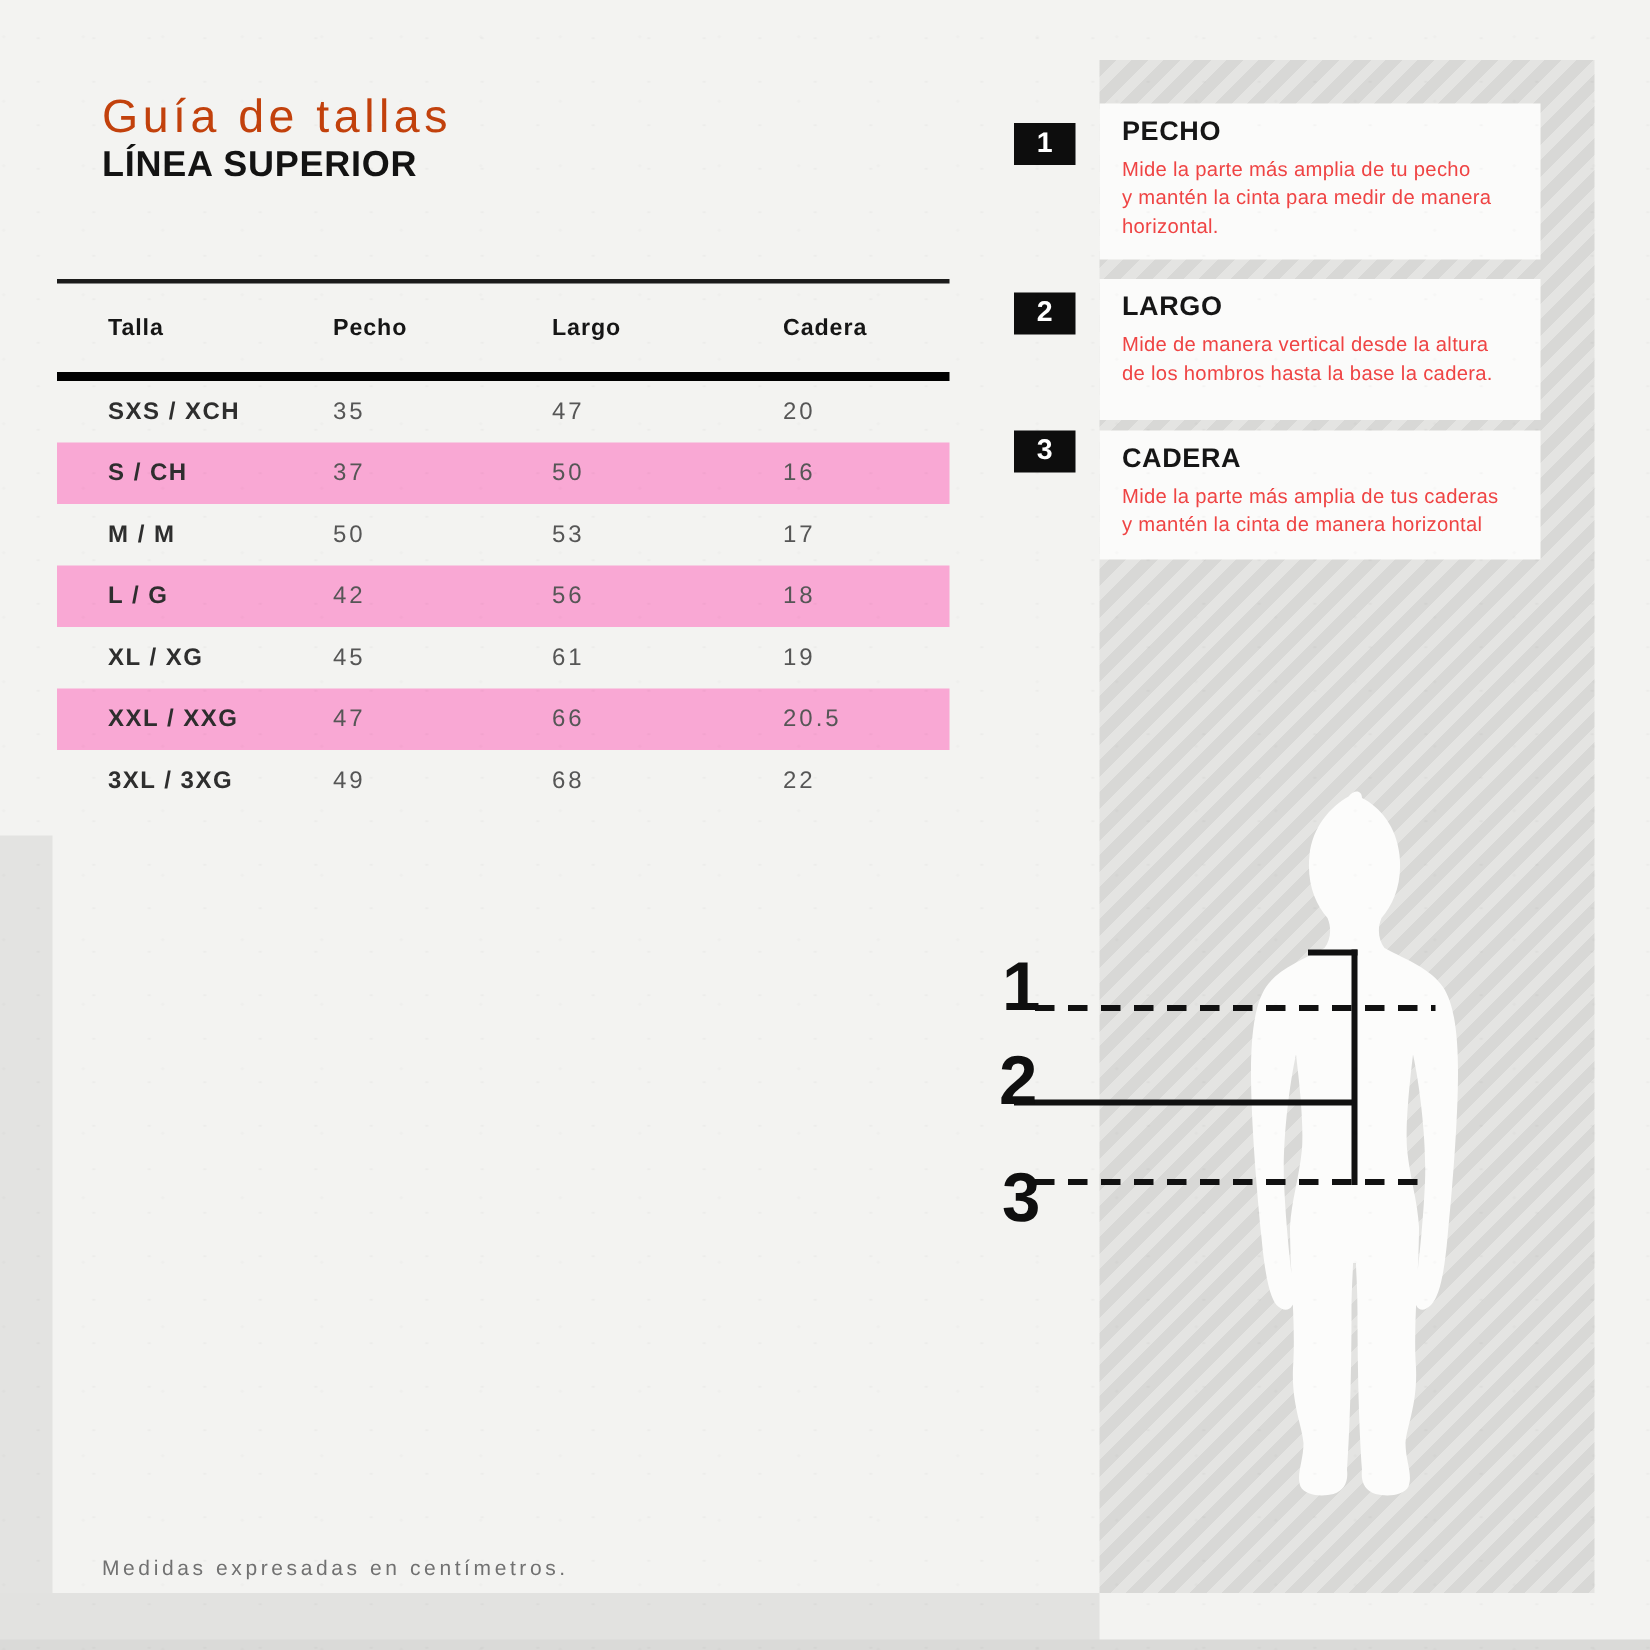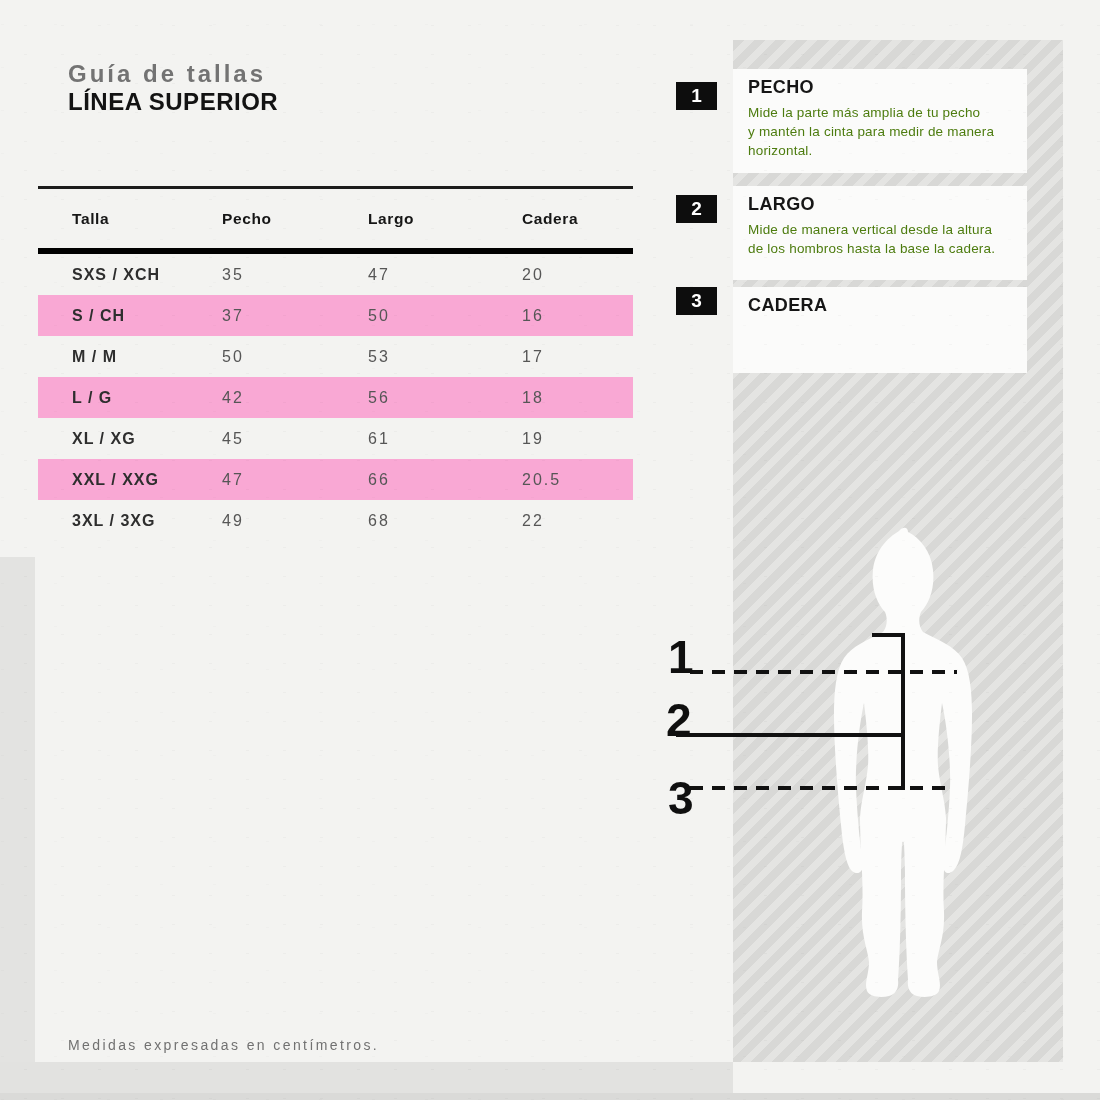--- a/index.html
+++ b/index.html
@@ -21,21 +21,21 @@
     background-position:7px 11px, 29px 3px;
     opacity:.55;
   }
   
   .left-strip{position:absolute;left:0;top:557px;width:35px;height:505px;background:#e3e3e1;z-index:0;}
   .bottom-band{position:absolute;left:0;top:1062px;width:733px;height:38px;background:#e2e2e0;z-index:0;}
   .bottom-edge{position:absolute;left:0;top:1093px;width:1100px;height:7px;background:#dadad8;z-index:1;}
 
   
   .titles{position:absolute;left:68px;top:60px;z-index:3;}
-  .eyebrow{font-size:24px;color:#737373;letter-spacing:3px;font-weight:700;}
+  .eyebrow{font-size:31px;color:#c2410c;letter-spacing:3px;font-weight:400;}
   .main-title{font-size:44px;font-weight:800;color:#131313;letter-spacing:1px;margin-top:5px;line-height:1.0;}
   .sub-title{font-size:24px;font-weight:800;color:#131313;letter-spacing:.5px;margin-top:0;}
 
   
   .size-table{position:absolute;left:38px;top:186px;width:595px;z-index:3;border-top:3px solid #1b1b1b;}
   .t-head{display:grid;grid-template-columns:180px 147px 151px 117px;height:59px;align-items:center;border-bottom:6px solid #000000;}
   .t-head .hcell{font-size:15.5px;font-weight:700;color:#161616;letter-spacing:.6px;}
   .t-row{display:grid;grid-template-columns:180px 147px 151px 117px;height:41px;align-items:center;}
   .t-row.alt{background:#f9a8d4;}
   .cell{font-size:16px;color:#565656;letter-spacing:2px;}
@@ -50,21 +50,21 @@
     position:absolute;left:733px;top:40px;width:330px;height:1022px;z-index:0;
     background:repeating-linear-gradient(135deg,#d8d8d6 0 8px,#e4e4e2 8px 15px);
   }
 
   
   .info-box{position:absolute;left:733px;width:294px;background:#fbfbfa;z-index:3;box-sizing:border-box;padding:8px 14px 0 15px;}
   .info-box.b1{top:69px;height:104px;}
   .info-box.b2{top:186px;height:94px;}
   .info-box.b3{top:287px;height:86px;}
   .info-title{font-size:18px;font-weight:800;color:#161616;letter-spacing:.4px;}
-  .info-text{font-size:13.5px;color:#4d7c0f;line-height:1.42;margin-top:5px;white-space:pre-line;letter-spacing:.2px;}
+  .info-text{font-size:13.5px;color:#ef4444;line-height:1.42;margin-top:5px;white-space:pre-line;letter-spacing:.2px;}
 
   .num-sq{position:absolute;left:676px;width:41px;height:28px;background:#0d0d0d;color:#ffffff;
     display:flex;align-items:center;justify-content:center;font-size:19px;font-weight:700;z-index:3;}
   .num-sq.n1{top:82px;}
   .num-sq.n2{top:195px;}
   .num-sq.n3{top:287px;}
 
   
   .figure-svg{position:absolute;left:0;top:0;width:1100px;height:1100px;z-index:2;}
   .marker{position:absolute;z-index:3;font-size:46px;font-weight:800;color:#0f0f0f;line-height:1;letter-spacing:-1px;}
@@ -211,20 +211,22 @@
   <div class="num-sq n2" data-name="number-badge-2">2</div>
   <div class="info-box b2" data-name="instruction-box-largo">
     <div class="info-title" data-name="instruction-title">LARGO</div>
     <div class="info-text" data-name="instruction-text">Mide de manera vertical desde la altura
 de los hombros hasta la base  la cadera.</div>
   </div>
 
   <div class="num-sq n3" data-name="number-badge-3">3</div>
   <div class="info-box b3" data-name="instruction-box-cadera">
     <div class="info-title" data-name="instruction-title">CADERA</div>
+    <div class="info-text" data-name="instruction-text">Mide la parte más amplia de tus caderas
+y mantén la cinta de manera horizontal</div>
   </div>
 
   <div class="marker m1" data-name="figure-marker-1">1</div>
   <div class="marker m2" data-name="figure-marker-2">2</div>
   <div class="marker m3" data-name="figure-marker-3">3</div>
 
   <div class="footnote" data-name="footnote">Medidas expresadas en centímetros.</div>
 
   <div class="speckle" data-name="paper-texture"></div>
 </div>

